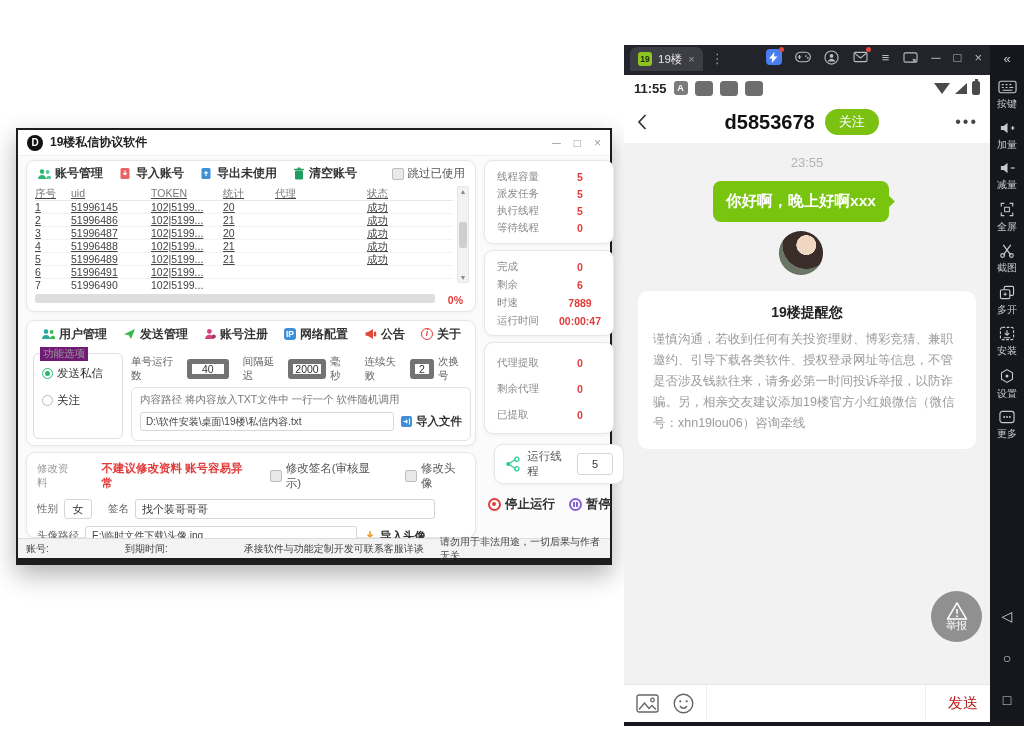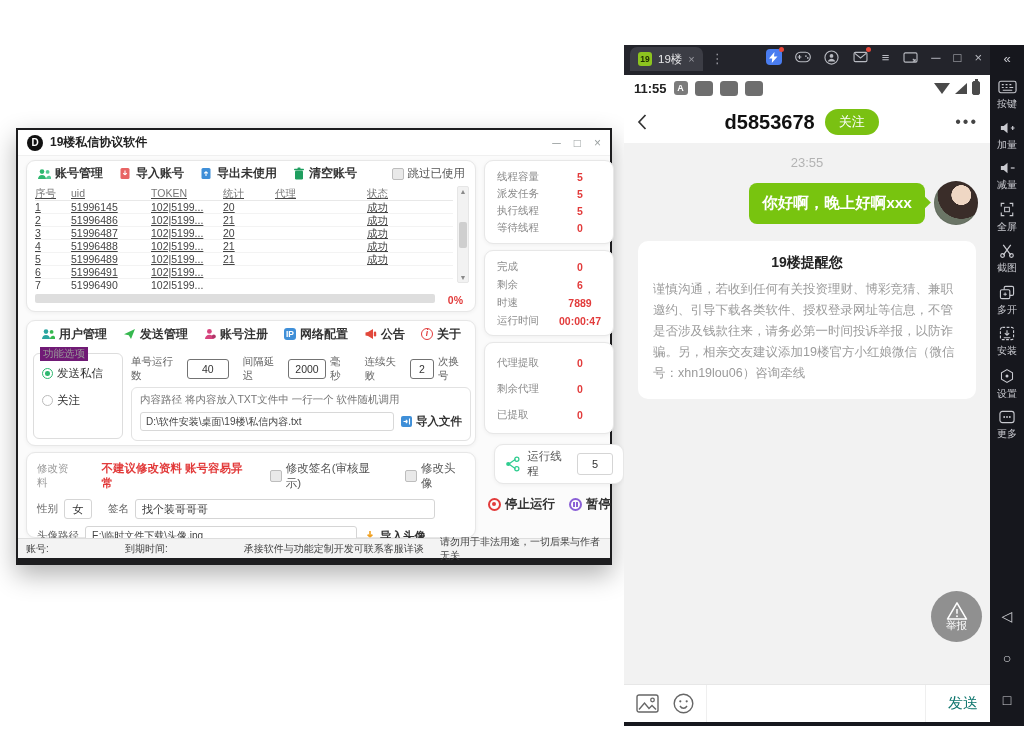--- a/index.html
+++ b/index.html
@@ -93,21 +93,21 @@
     font-size:10.5px; color:#999; }
   .radio-row { display:flex; align-items:center; gap:4px; margin:12px 0 0 8px;
     font-size:11.5px; color:#333; cursor:pointer; }
   .radio { width:11px; height:11px; border:1.5px solid #bbb; border-radius:50%; position:relative; }
   .radio.sel { border-color:#2eb86f; }
   .radio.sel::after { content:""; position:absolute; left:2px; top:2px; width:4.5px;
     height:4.5px; border-radius:50%; background:#2eb86f; }
 
   .param-row { position:absolute; left:104px; top:34px; right:6px; display:flex;
     align-items:center; gap:4px; font-size:10.5px; color:#666; }
-  .param-row input { height:20px; border:1px solid #737373; border-radius:3px;
+  .param-row input { height:20px; border:5px solid #737373; border-radius:3px;
     text-align:center; font-size:10.5px; color:#333; }
   .in-run { width:42px; } .in-delay { width:38px; } .in-fail { width:24px; }
 
   .content-box { position:absolute; left:104px; top:66px; width:340px; height:54px;
     border:1px solid #e2e2e2; border-radius:6px; padding:5px 8px; }
   .content-hint { font-size:10.5px; color:#777; margin-bottom:5px; }
   .content-line { display:flex; align-items:center; gap:6px; }
   .content-line input { flex:1; height:19px; border:1px solid #d8d8d8; border-radius:3px;
     font-size:10px; color:#444; padding:0 5px; }
   .import-btn { display:flex; align-items:center; gap:3px; font-size:11.5px;
@@ -177,21 +177,21 @@
   .chat-nav { height:42px; background:#fff; display:flex; align-items:center; padding:0 12px; }
   .chat-center { flex:1; display:flex; align-items:center; justify-content:center; gap:10px; }
   .chat-title { font-size:20px; font-weight:bold; color:#111; }
   .follow-pill { background:#7ac112; color:#fff; font-size:13px; padding:4px 14px;
     border-radius:15px; cursor:pointer; }
   .nav-more { color:#444; font-size:16px; letter-spacing:2px; }
 
   .chat-body { flex:1; position:relative; }
   .chat-time { text-align:center; margin-top:12px; font-size:13px; color:#b3b3b3; }
   .msg-row { display:flex; justify-content:flex-end; align-items:center; gap:9px;
-    margin:11px 12px 0 0; }
+    margin:11px 12px 0 0;flex-direction:column; }
   .bubble { position:relative; background:#78c40f; color:#fff; font-size:15.5px;
     font-weight:bold; padding:10px 13px; border-radius:8px; }
   .bubble::after { content:""; position:absolute; right:-4px; top:50%; margin-top:-5px;
     width:9px; height:9px; background:#78c40f; transform:rotate(45deg); }
   .avatar { width:44px; height:44px; border-radius:50%;
     background:radial-gradient(circle at 62% 32%, #efd7c4 0 24%, #3a2d29 25% 58%, #6b7566 59%);
     box-shadow:inset 0 0 0 1px rgba(0,0,0,.08); }
   .notice-card { margin:16px 14px 0 14px; background:#fff; border-radius:10px;
     padding:13px 15px 15px 15px; }
   .notice-title { text-align:center; font-size:14px; font-weight:bold; color:#222;
@@ -200,21 +200,21 @@
   .report-fab { position:absolute; right:8px; bottom:42px; width:51px; height:51px;
     border-radius:50%; background:rgba(122,122,122,.82); display:flex; flex-direction:column;
     align-items:center; justify-content:center; color:#fff; cursor:pointer; }
   .report-fab span { font-size:10.5px; margin-top:-2px; }
 
   .chat-inputbar { height:38px; background:#fff; border-top:1px solid #e7e7e7;
     display:flex; align-items:center; padding:0 12px; }
   .ib-icons { display:flex; align-items:center; gap:14px; color:#666; padding-right:12px; }
   .ib-field { flex:1; height:100%; border-left:1px solid #efefef;
     border-right:1px solid #efefef; }
-  .send-btn { width:52px; text-align:right; color:#0f766e; font-size:15px; }
+  .send-btn { width:52px; text-align:right; color:#b91c1c; font-size:15px; }
   .emu-bottom-strip { height:4px; background:#16171d; }
 
   
   .emu-sidebar { width:34px; background:#16171d; display:flex; flex-direction:column;
     align-items:center; color:#c9cad0; padding:6px 0 10px 0; }
   .sb-collapse { font-size:13px; color:#c9cad0; margin-bottom:14px; }
   .sb-item { display:flex; flex-direction:column; align-items:center; gap:3px;
     margin-bottom:9.5px; cursor:pointer; }
   .sb-lb { font-size:10px; color:#c9cad0; }
   .and-nav { margin-top:auto; display:flex; flex-direction:column; align-items:center;

